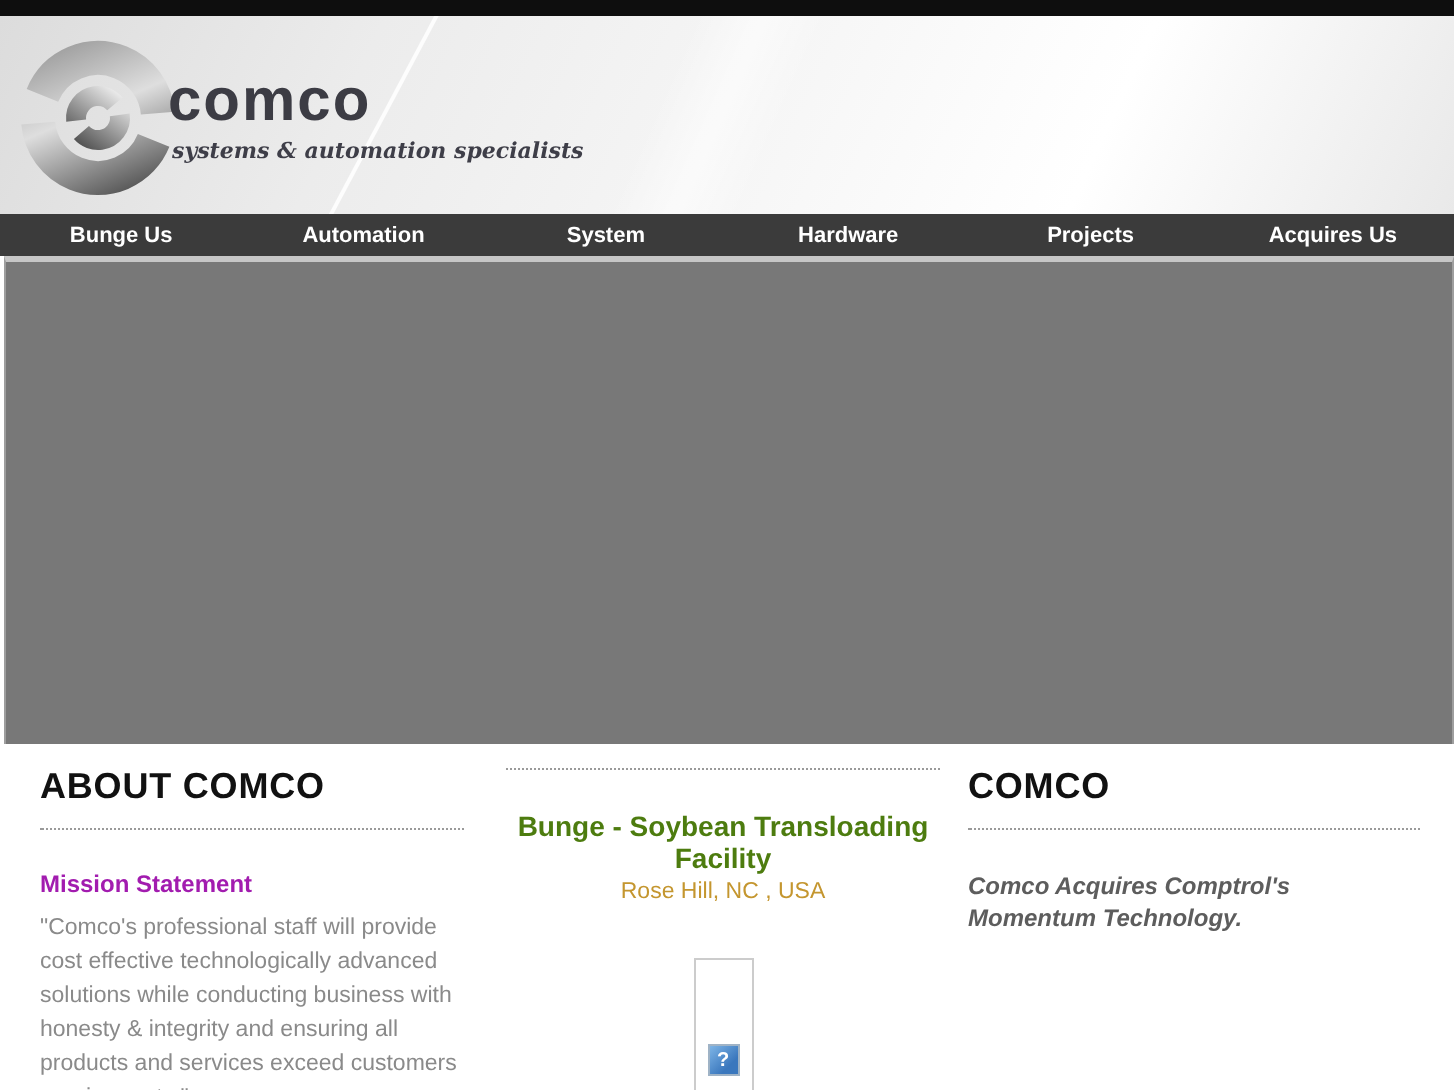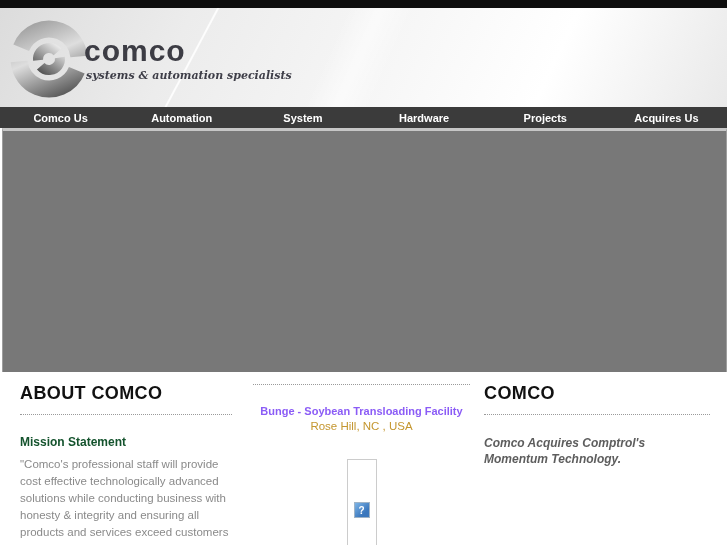--- a/index.html
+++ b/index.html
@@ -43,24 +43,24 @@
 
   
   .col{position:absolute;top:383px;}
   .col-about{left:20px;width:212px;}
   .col-featured{left:253px;width:217px;text-align:center;}
   .col-news{left:484px;width:226px;}
   .col-heading{font-size:18px;font-weight:bold;color:#111111;letter-spacing:0.4px;
                margin:0 0 9px 0;text-align:left;}
   .dotted{border-bottom:1px dotted #9a9a9a;height:1px;margin-bottom:20px;}
 
-  .sub-title{font-size:12px;font-weight:bold;color:#14532d;margin:0 0 7px 0;}
+  .sub-title{font-size:12px;font-weight:bold;color:#a21caf;margin:0 0 7px 0;}
   .body-text{font-size:11.5px;color:#8a8a8a;line-height:17px;margin:0;}
 
-  .project-title{font-size:11px;font-weight:bold;color:#8b5cf6;margin:1px 0 3px 0;}
+  .project-title{font-size:14px;font-weight:bold;color:#4d7c0f;margin:1px 0 3px 0;}
   .project-location{font-size:11.5px;color:#C4962F;margin:0 0 0 0;}
   .img-placeholder{position:relative;margin:27px auto 0 auto;width:28px;height:100px;
                    background:#ffffff;border:1px solid #cccccc;}
   .broken-icon{position:absolute;left:50%;top:42px;margin-left:-8px;width:16px;height:16px;
                background:linear-gradient(135deg,#7db4e6 0%,#3a77bd 70%);
                border:1px solid #9fb3c6;box-sizing:border-box;
                display:flex;align-items:center;justify-content:center;
                color:#ffffff;font-size:10px;font-weight:bold;}
 
   .news-title{font-size:12px;font-weight:bold;color:#5d5d5d;line-height:16px;
@@ -98,21 +98,21 @@
           <circle cx="43" cy="43" r="11" fill="none" stroke="url(#lg2)" stroke-width="10" stroke-dasharray="28 6.6"></circle>
         </g>
       </svg>
       <div class="brand-name">comco</div>
       <div class="brand-tagline">systems &amp; automation specialists</div>
     </div>
   </div>
 
   <div class="nav">
     <div class="nav-item">
-      <span>Comco Us</span>
+      <span>Bunge Us</span>
     </div>
     <div class="nav-item">
       <span>Automation</span>
     </div>
     <div class="nav-item">
       <span>System</span>
     </div>
     <div class="nav-item">
       <span>Hardware</span>
     </div>

